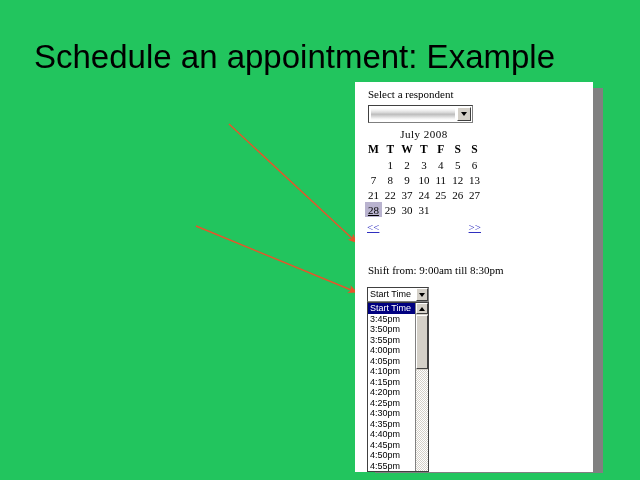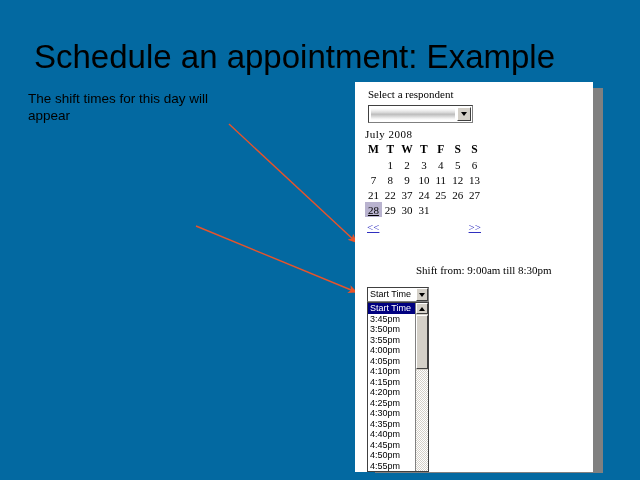--- a/index.html
+++ b/index.html
@@ -13,21 +13,21 @@
     font-family: "Liberation Sans", sans-serif;
     overflow: hidden;
     position: relative;
   }
 
   #slide {
     position: absolute;
     left: 0; top: 0;
     width: 640px;
     height: 480px;
-    background: #0369a1;
+    background: #22c55e;
   }
 
   
   #slide-title {
     position: absolute;
     left: 34px;
     top: 38px;
     width: 580px;
     font-family: "Liberation Sans", sans-serif;
     font-size: 33px;
@@ -144,21 +144,21 @@
   #calendar {
     position: absolute;
     left: 10px;
     top: 46px;
     width: 118px;
     font-family: "Liberation Serif", serif;
     font-size: 11px;
     color: #000000;
   }
   #cal-month {
-    text-align: left;
+    text-align: center;
     padding-bottom: 2px;
     letter-spacing: 0.5px;
   }
   #cal-table {
     border-collapse: collapse;
     width: 118px;
     table-layout: fixed;
   }
   #cal-table th {
     font-weight: bold;
@@ -194,21 +194,20 @@
   }
   #cal-prev { left: 2px; }
   #cal-next { right: 2px; }
 
   
   #shift-text {
     position: absolute;
     left: 13px;
     top: 182px;
     white-space: nowrap;
-    margin-left: 48px;
   }
 
   
   #start-select {
     position: absolute;
     left: 12px;
     top: 205px;
     width: 62px;
     height: 15px;
     box-sizing: border-box;
@@ -332,21 +331,20 @@
     background-position: 0 0, 1px 1px;
   }
 </style>
 </head>
 <body>
 
 <div id="slide">
 
   <div id="slide-title">Schedule an appointment: Example</div>
 
-  <div class="callout" id="callout-1">The shift times for this day will appear</div>
 
 
   <svg id="arrow-layer" viewBox="0 0 640 480" width="640" height="480">
     <defs>
       <marker id="ah" markerWidth="7" markerHeight="7" refX="5.5" refY="3.2" orient="auto" markerUnits="strokeWidth">
         <path d="M0,0.2 L6.5,3.2 L0,6.2 L1.6,3.2 Z" fill="#E8542A"></path>
       </marker>
     </defs>
     <line x1="229" y1="124" x2="356" y2="242" stroke="#E8542A" stroke-width="1.4" marker-end="url(#ah)"></line>
     <line x1="196" y1="226" x2="356" y2="292" stroke="#E8542A" stroke-width="1.4" marker-end="url(#ah)"></line>

